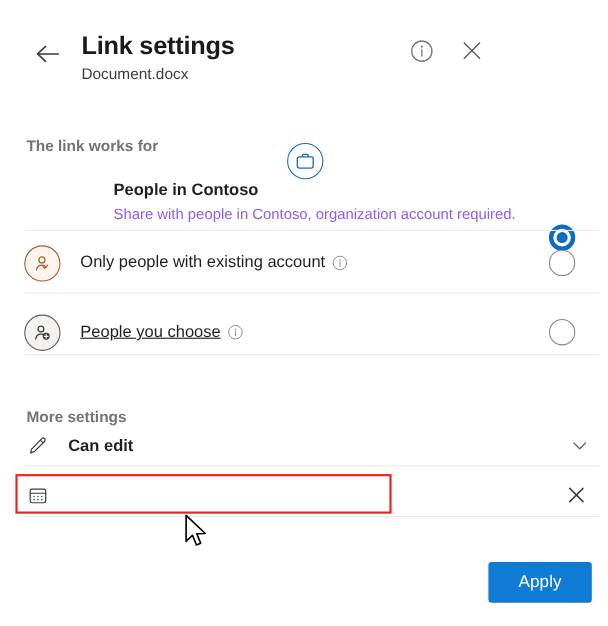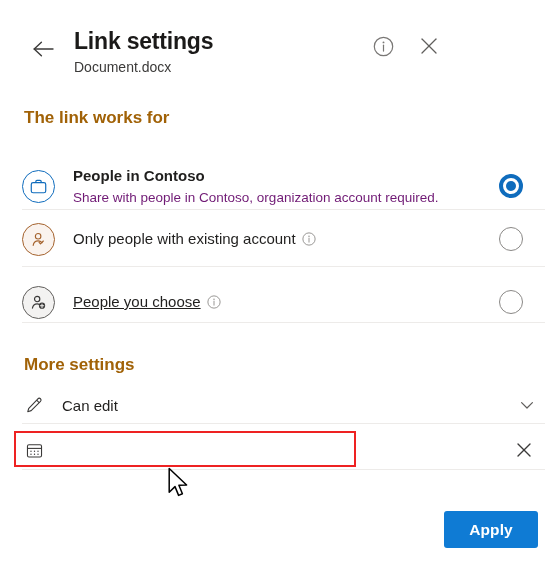--- a/index.html
+++ b/index.html
@@ -76,38 +76,39 @@
     background: transparent;
     border: none;
     padding: 0;
     cursor: pointer;
   }
 
   
   .section-heading {
     position: absolute;
     left: 24px;
-    font-size: 17px;
+    font-size: 14px;
     font-weight: 600;
-    color: #a16207;
-    white-space: nowrap;
+    color: #737373;
+    white-space: nowrap;
+    margin-top: 16px;
   }
   #works-for-heading { top: 108px; }
   #more-settings-heading { top: 355px; text-align: right; }
 
   
   .option-row {
     position: absolute;
     left: 22px;
     width: 510px;
     display: flex;
     align-items: center;
     cursor: pointer;
   }
-  #row-contoso  { top: 160px; height: 52px; }
+  #row-contoso  { top: 130px; height: 52px; flex-direction: column; }
   #row-existing { top: 213px; height: 52px; }
   #row-choose   { top: 276px; height: 52px; text-decoration: underline; }
 
   .opt-icon {
     width: 33px;
     height: 33px;
     flex: 0 0 33px;
     border-radius: 50%;
     display: flex;
     align-items: center;
@@ -132,21 +133,21 @@
     font-size: 15px;
     font-weight: 600;
     color: #201f1e;
     line-height: 20px;
     white-space: nowrap;
   }
   .opt-title.regular { font-weight: 400; }
   .opt-desc {
     font-size: 13.5px;
     font-weight: 400;
-    color: #701a75;
+    color: #8b5cf6;
     line-height: 19px;
     margin-top: 2px;
     white-space: nowrap;
   }
   .inline-info {
     display: inline-flex;
     align-items: center;
     justify-content: center;
     width: 15px;
     height: 15px;
@@ -214,20 +215,21 @@
     flex: 0 0 24px;
     display: flex;
     align-items: center;
     justify-content: center;
   }
   .setting-label {
     margin-left: 16px;
     font-size: 15px;
     color: #201f1e;
     white-space: nowrap;
+    font-weight: bold;
   }
   .setting-label.placeholder { color: #605e5c; }
   .setting-trailing {
     margin-left: auto;
     margin-right: 6px;
     width: 24px;
     height: 24px;
     display: flex;
     align-items: center;
     justify-content: center;
@@ -269,21 +271,21 @@
     right: 15px;
     top: 511px;
     width: 94px;
     height: 37px;
     background: #0f7bd4;
     color: #ffffff;
     border: none;
     border-radius: 3px;
     font-family: "Liberation Sans", sans-serif;
     font-size: 15.5px;
-    font-weight: 700;
+    font-weight: 400;
     cursor: pointer;
     display: flex;
     align-items: center;
     justify-content: center;
     letter-spacing: 0.1px;
   }
 
   
   .cursor-ptr {
     position: absolute;

